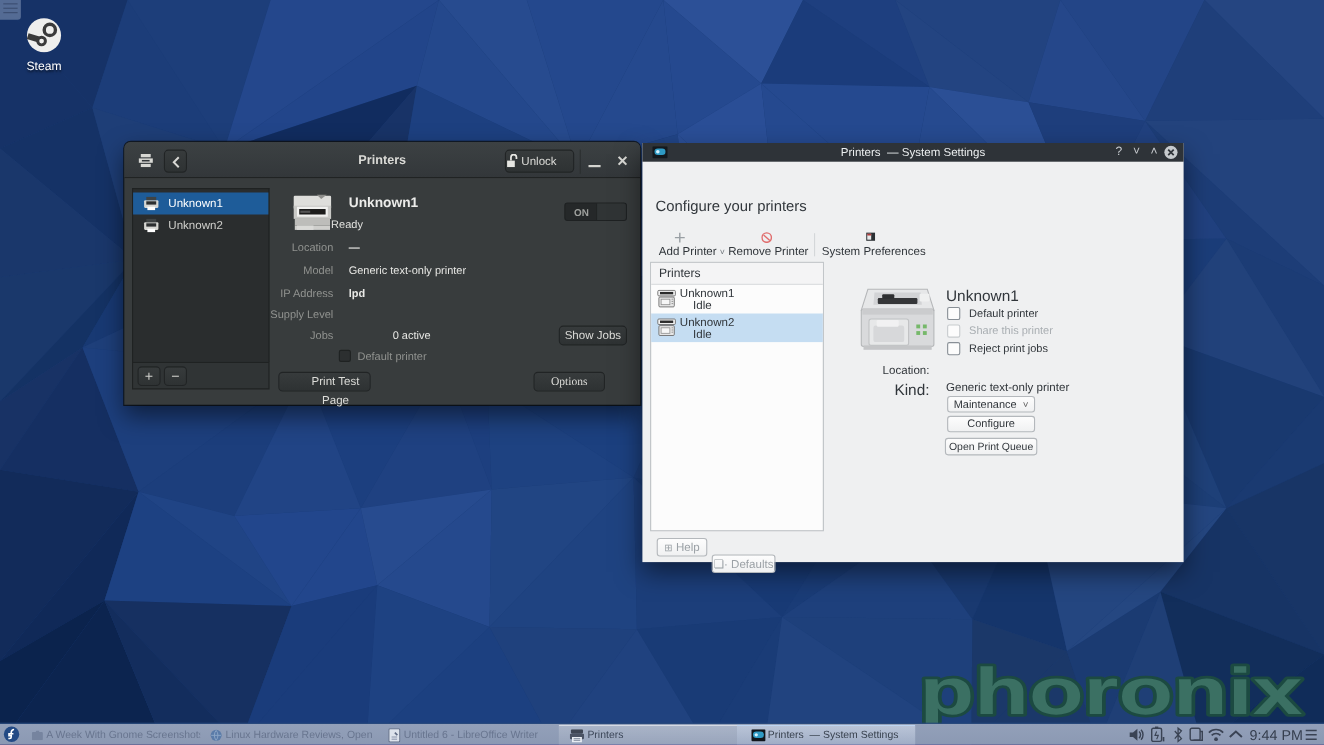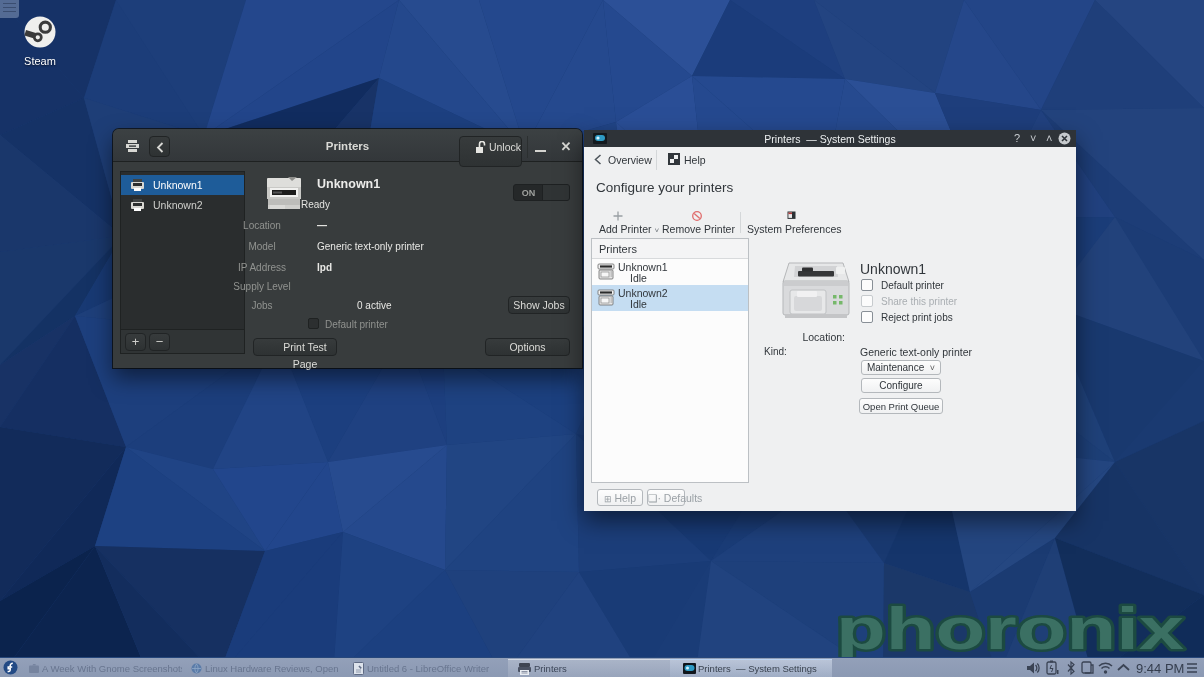--- a/index.html
+++ b/index.html
@@ -8,31 +8,31 @@
 #wall { position:absolute; top:0; left:0; }
 .abs { position:absolute; }
 
 #corner { position:absolute; left:0; top:0; width:19px; height:18px; background:rgba(160,178,205,0.45); border-radius:0 0 3px 0; }
 #corner .ln { height:1.5px; background:rgba(42,56,88,0.6); margin:2.5px 3px 0 3px; }
 
 #gw { position:absolute; left:113px; top:129px; width:469px; height:239px; background:#383c3d; border-radius:6px 6px 0 0; box-shadow:0 10px 22px rgba(0,0,0,.5), 0 0 0 1px rgba(15,17,17,.8); font-size:11px; color:#e6e6e3; }
 #gw .hdr { position:absolute; left:0; top:0; right:0; height:33px; background:linear-gradient(#3c4143,#33373a); border-bottom:1px solid #1e2121; border-radius:6px 6px 0 0; }
 #gw .title { position:absolute; left:0; right:0; top:11px; text-align:center; font-weight:bold; font-size:11.5px; color:#dadad6; }
 .gbtn { background:linear-gradient(#373b3c,#2e3233); border:1px solid #212425; border-radius:4px; color:#dededa; }
-#gw .unlock { position:absolute; left:346px; top:7px; width:63px; height:31px; font-size:10.5px; color:#dcdcd8; text-align:right; line-height:20px; }
+#gw .unlock { position:absolute; left:346px; top:7px; width:63px; height:21px; font-size:10.5px; color:#dcdcd8; text-align:left; line-height:20px; }
 #gw .mini { position:absolute; left:416px; top:5px; width:24px; height:24px; }
 #gw .mini:after { content:""; position:absolute; left:6px; top:16px; width:11px; height:2px; background:#d4d4d0; }
 #gw .clsx { position:absolute; left:442px; top:8px; width:22px; height:20px; color:#d8d8d4; font-size:13px; font-weight:bold; text-align:center; line-height:20px; }
 #gw .side { position:absolute; left:7px; top:42px; width:125px; height:158px; background:#2a2d2e; border:1px solid #1f2222; border-bottom:none; }
 #gw .srow { position:relative; height:20px; line-height:20px; color:#cfcfcb; padding-left:32px; font-size:10.5px; }
 #gw .srow.sel { background:#1e5c99; color:#fff; }
 #gw .sic { position:absolute; left:9px; top:3px; }
 #gw .stool { position:absolute; left:7px; top:200px; width:125px; height:25px; background:#303435; border:1px solid #1f2222; }
 #gw .pm { position:absolute; top:3px; width:21px; height:18px; color:#cfcfcb; text-align:center; line-height:16px; font-size:13px; }
-#gw .lbl { position:absolute; width:82px; text-align:center; color:#919390; font-size:10px; }
+#gw .lbl { position:absolute; width:82px; text-align:right; color:#919390; font-size:10px; }
 #gw .val { position:absolute; left:204px; color:#e8e8e5; font-size:10px; }
 #gw .onsw { position:absolute; left:400px; top:55px; width:57px; height:17px; border:1px solid #1e2122; background:#252829; border-radius:3px; }
 #gw .onsw .lab { position:absolute; left:0; top:0; width:29px; height:100%; color:#9fa19e; font-size:9px; font-weight:bold; text-align:center; line-height:16px; }
 #gw .onsw .knob { position:absolute; right:0; top:0; width:27px; height:100%; border-left:1px solid #1e2122; border-radius:0 2px 2px 0; background:#303435; }
 #gw .btn { position:absolute; text-align:center; font-size:10.5px; color:#dcdcd8; }
 
 #kw { position:absolute; left:584px; top:130px; width:492px; height:381px; background:#eff0f1; box-shadow:0 10px 22px rgba(0,0,0,.5); font-size:11px; color:#31363b; }
 #kw .tbar { position:absolute; left:0; top:0; right:0; height:17px; background:#2e3338; }
 #kw .tbar .t { position:absolute; left:0; right:0; top:3px; text-align:center; font-size:10.5px; color:#eceff0; }
 #kw .tb { position:absolute; top:2px; color:#c8ccd0; font-size:11px; }
@@ -261,52 +261,38 @@
       <div class="val" style="top:112px;">Generic text-only printer</div>
  <div class="lbl" style="left:108px;top:133px;">IP Address</div>
       <div class="val" style="top:133px;font-weight:bold;">lpd</div>
  <div class="lbl" style="left:108px;top:152px;">Supply Level</div>
  <div class="lbl" style="left:108px;top:171px;">Jobs</div>
       <div class="val" style="top:171px;margin-left:40px;">0 active</div>
  <div class="btn gbtn" style="left:395px;top:167px;width:62px;height:18px;line-height:17px;">Show Jobs</div>
  <div class="abs" style="left:195px;top:189px;width:11px;height:11px;border:1px solid #1f2222;background:#2c2f30;border-radius:2px;"></div>
  <div class="abs" style="left:212px;top:190px;color:#90928f;font-size:10px;">Default printer</div>
  <div class="btn gbtn" style="left:140px;top:209px;width:84px;height:18px;line-height:17px;padding-left:20px;">Print Test Page</div>
- <div class="btn gbtn" style="left:372px;top:209px;width:85px;height:18px;line-height:17px;">Options</div>
+ <div class="btn gbtn" style="left:372px;top:209px;width:65px;height:18px;line-height:17px;font-family:Liberation Serif, serif;">Options</div>
 </div>
 
 <div id="kw">
  <div class="tbar">
    <svg class="abs" style="left:9px;top:3px;" width="14" height="11" viewBox="0 0 14 11">
           <rect x="0" y="0" width="14" height="11" rx="1" fill="#13191e"></rect>
           <rect x="2" y="2" width="10" height="6" rx="3" fill="#2e9ac4"></rect>
           <circle cx="5" cy="5" r="1.6" fill="#d6f2ff"></circle>
         </svg>
    <div class="t">Printers&nbsp; — System Settings</div>
    <div class="tb" style="left:430px;">?</div>
    <div class="tb" style="left:446px;">˅</div>
    <div class="tb" style="left:462px;">˄</div>
    <svg class="abs" style="left:474px;top:2px;" width="13" height="13" viewBox="0 0 13 13">
           <circle cx="6.5" cy="6.5" r="6" fill="#c6cacd"></circle>
           <path d="M4 4 L9 9 M9 4 L4 9" stroke="#2e3338" stroke-width="1.6"></path>
         </svg>
- </div>
- <div class="ktool">
-   <svg class="abs" style="left:10px;top:7px;" width="8" height="11" viewBox="0 0 8 11">
-          <path d="M6.5 1 L1.5 5.5 L6.5 10" stroke="#4d545b" stroke-width="1.5" fill="none"></path>
-        </svg>
-   <div class="abs" style="left:24px;top:7px;font-size:10.5px;color:#31363b;">Overview</div>
-   <div class="abs" style="left:72px;top:3px;width:1px;height:20px;background:#d4d7d9;"></div>
-   <svg class="abs" style="left:84px;top:6px;" width="12" height="12" viewBox="0 0 12 12">
-          <rect x="0" y="0" width="12" height="12" fill="#31363b"></rect>
-          <rect x="2" y="2" width="8" height="8" fill="#eff0f1"></rect>
-          <rect x="2" y="2" width="4" height="4" fill="#31363b"></rect>
-          <rect x="6" y="6" width="4" height="4" fill="#31363b"></rect>
-        </svg>
-   <div class="abs" style="left:100px;top:7px;font-size:10.5px;color:#31363b;">Help</div>
  </div>
  <div class="heading">Configure your printers</div>
 
  <svg class="abs" style="left:29px;top:81px;" width="10" height="10" viewBox="0 0 10 10">
         <path d="M5 0.5 L5 9.5 M0.5 5 L9.5 5" stroke="#999fa4" stroke-width="1.3"></path>
       </svg>
  <div class="act" style="left:8px;top:93px;width:74px;">Add Printer <span style="color:#6d747a;font-size:8px;">˅</span></div>
  <svg class="abs" style="left:108px;top:81px;" width="10" height="10" viewBox="0 0 10 10">
         <circle cx="5" cy="5" r="4.3" fill="none" stroke="#e06c6c" stroke-width="1.3"></circle>
         <path d="M2.2 2.6 L7.8 7.6" stroke="#e06c6c" stroke-width="1.3"></path>
@@ -364,28 +350,28 @@
   <rect x="8" y="57" width="62" height="4" fill="#c4c5c7"></rect>
  </svg>
  <div class="abs" style="left:276px;top:131px;font-size:14px;color:#31363b;">Unknown1</div>
  <div class="cb" style="left:277px;top:149px;"></div>
       <div class="cbl" style="left:297px;top:150px;">Default printer</div>
  <div class="cb" style="left:277px;top:165px;border-color:#c7cbce;"></div>
       <div class="cbl" style="left:297px;top:166px;color:#a9aeb2;">Share this printer</div>
  <div class="cb" style="left:277px;top:181px;"></div>
       <div class="cbl" style="left:297px;top:182px;text-align:right;">Reject print jobs</div>
  <div class="abs" style="left:180px;top:201px;width:81px;text-align:right;font-size:10.5px;color:#31363b;">Location:</div>
- <div class="abs" style="left:180px;top:216px;width:81px;text-align:left;font-size:10px;color:#31363b;">Kind:</div>
+ <div class="abs" style="left:180px;top:216px;width:81px;text-align:right;font-size:14px;color:#31363b;">Kind:</div>
  <div class="abs" style="left:276px;top:216px;font-size:10.5px;color:#31363b;">Generic text-only printer</div>
  <div class="kbtn" style="left:277px;top:230px;width:80px;height:15px;line-height:14px;">Maintenance &nbsp;<span style="font-size:9px;color:#555;">˅</span></div>
  <div class="kbtn" style="left:277px;top:248px;width:80px;height:15px;line-height:14px;">Configure</div>
  <div class="kbtn" style="left:275px;top:268px;width:84px;height:16px;line-height:15px;font-size:9.5px;">Open Print Queue</div>
 
  <div class="kbtn" style="left:13px;top:359px;width:46px;height:17px;line-height:16px;color:#9ba1a6;font-size:10.5px;"><span style="font-size:9px;">⊞</span> Help</div>
- <div class="kbtn" style="left:63px;top:359px;width:38px;height:17px;line-height:16px;color:#9ba1a6;font-size:10.5px;">❏· Defaults</div>
+ <div class="kbtn" style="left:63px;top:374px;width:58px;height:17px;line-height:16px;color:#9ba1a6;font-size:10.5px;">❏· Defaults</div>
 </div>
 
 <svg id="phx" width="360" height="75" viewBox="0 0 360 75">
   <text x="2" y="52" font-family="Liberation Sans, sans-serif" font-size="60" font-weight="bold" fill="#3b7063" stroke="#1c4a41" stroke-width="5" paint-order="stroke" stroke-linejoin="round" textLength="348" lengthAdjust="spacingAndGlyphs">phoronix</text>
 </svg>
 
 <div id="panel">
   <svg class="abs" style="left:3px;top:2px;" width="15" height="15" viewBox="0 0 15 15">
         <circle cx="7.5" cy="7.5" r="7" fill="#234a85"></circle>
         <path d="M9.8 3.2 a2.6 2.6 0 0 0 -2.6 2.6 L7.2 7 L5.2 7 L5.2 8.8 L7.2 8.8 L7.2 10 a1.4 1.4 0 0 1 -1.4 1.4 L4.6 11.4" stroke="#fff" stroke-width="1.5" fill="none"></path>

